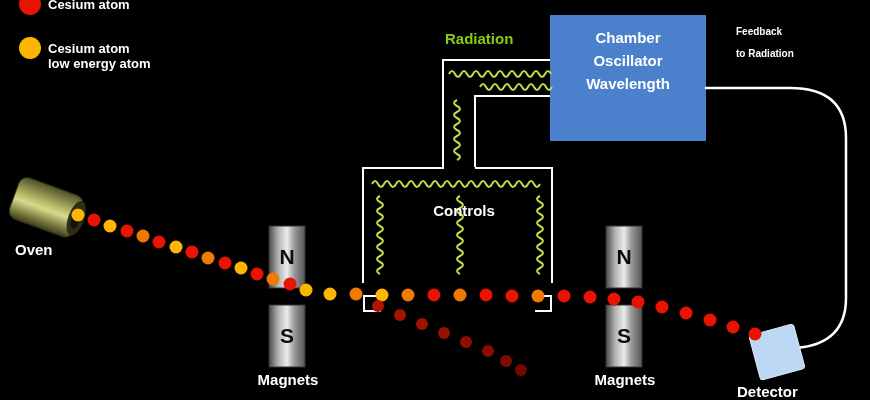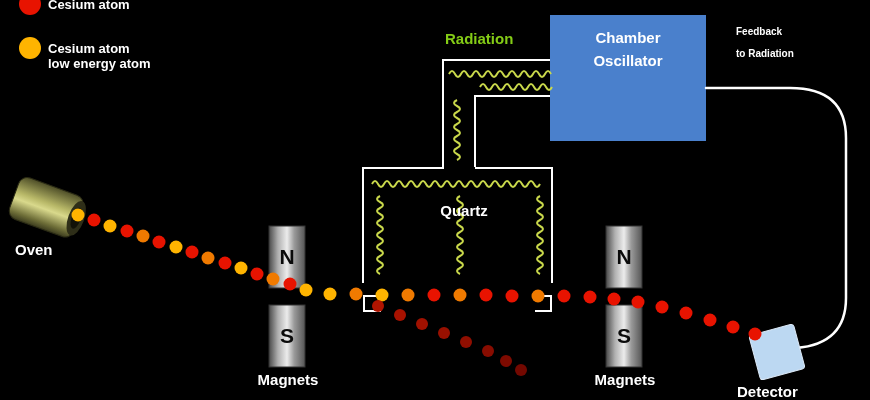--- a/index.html
+++ b/index.html
@@ -17,20 +17,21 @@
   svg.diagram{position:absolute;left:0;top:0;}
 </style>
 </head>
 <body>
 
 <div class="stage">
 
   <div class="osc-box">
     <div>Chamber</div>
     <div>Oscillator</div>
+    <div>Wavelength</div>
   </div>
 
   <svg class="diagram" width="870" height="400" viewBox="0 0 870 400">
     <defs>
       <linearGradient id="ovenGrad" x1="0" y1="0" x2="0" y2="1">
         <stop offset="0" stop-color="#4f4f28"></stop>
         <stop offset="0.4" stop-color="#b8b868"></stop>
         <stop offset="0.55" stop-color="#d9d98c"></stop>
         <stop offset="0.85" stop-color="#6e6e38"></stop>
         <stop offset="1" stop-color="#3c3c1e"></stop>
@@ -135,21 +136,21 @@
     <div>Cesium atom</div>
     <div>low energy atom</div>
   </div>
 
   <div class="lbl radiation-lbl" style="left:445px;top:30px">Radiation</div>
   <div class="feedback">
     <div>Feedback</div>
     <div>to Radiation</div>
   </div>
   <div class="lbl" style="left:15px;top:241px">Oven</div>
-  <div class="lbl" style="left:394px;top:202px;width:140px;text-align:center">Quartz</div>
+  <div class="lbl" style="left:394px;top:202px;width:140px;text-align:center">Controls</div>
   <div class="lbl" style="left:238px;top:371px;width:100px;text-align:center">Magnets</div>
   <div class="lbl" style="left:575px;top:371px;width:100px;text-align:center">Magnets</div>
   <div class="lbl" style="left:737px;top:383px">Detector</div>
 
   <div class="mag-letter" style="left:269px;top:226px">N</div>
   <div class="mag-letter" style="left:269px;top:305px">S</div>
   <div class="mag-letter" style="left:606px;top:226px">N</div>
   <div class="mag-letter" style="left:606px;top:305px">S</div>
 
 </div>

